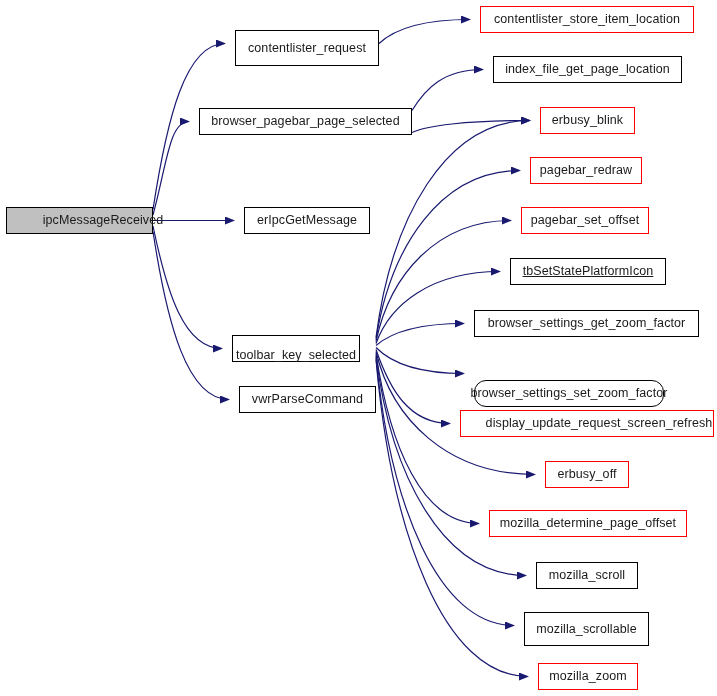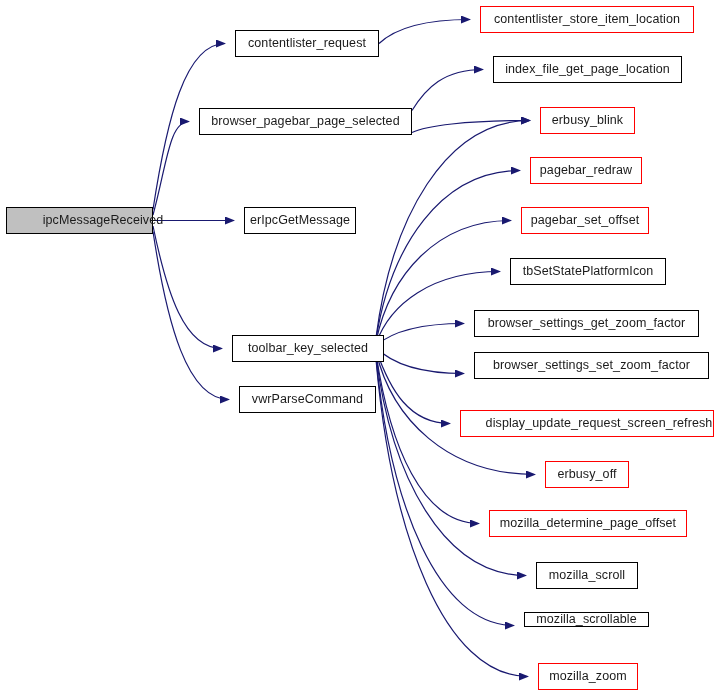--- a/index.html
+++ b/index.html
@@ -76,71 +76,71 @@
         <path d="M376,353.5 C390,447 422.35,523.5 479,523.5" marker-end="url(#arrow)"></path>
         <path d="M376,355.5 C391,476.5 443.5,575.5 526,575.5" marker-end="url(#arrow)"></path>
         <path d="M376,357.5 C390,504.9 438.1,625.5 514,625.5" marker-end="url(#arrow)"></path>
         <path d="M376,359.5 C391.2,533.85 444.4,676.5 528,676.5" marker-end="url(#arrow)"></path>
       </g>
   </svg>
   <div id="node-layer">
       <div class="node filled" style="left: 6px; top: 207px; width: 147px; height: 27px;">
         <span>ipcMessageReceived</span>
       </div>
-      <div class="node" style="left: 235px; top: 30px; width: 144px; height: 27px;">
+      <div class="node" style="left: 235px; top: 30px; width: 144px; height: 36px;">
         <span>contentlister_request</span>
       </div>
       <div class="node" style="left: 199px; top: 108px; width: 213px; height: 27px;">
         <span>browser_pagebar_page_selected</span>
       </div>
-      <div class="node" style="left: 244px; top: 207px; width: 112px; height: 27px;">
+      <div class="node" style="left: 244px; top: 207px; width: 126px; height: 27px;">
         <span>erIpcGetMessage</span>
       </div>
-      <div class="node" style="left: 232px; top: 335px; width: 152px; height: 27px;">
+      <div class="node" style="left: 232px; top: 335px; width: 128px; height: 27px; align-items: flex-end;">
         <span>toolbar_key_selected</span>
       </div>
       <div class="node" style="left: 239px; top: 386px; width: 137px; height: 27px;">
         <span>vwrParseCommand</span>
       </div>
       <div class="node red" style="left: 480px; top: 6px; width: 214px; height: 27px;">
         <span>contentlister_store_item_location</span>
       </div>
       <div class="node" style="left: 493px; top: 56px; width: 189px; height: 27px;">
         <span>index_file_get_page_location</span>
       </div>
       <div class="node red" style="left: 540px; top: 107px; width: 95px; height: 27px;">
         <span>erbusy_blink</span>
       </div>
       <div class="node red" style="left: 530px; top: 157px; width: 112px; height: 27px;">
         <span>pagebar_redraw</span>
       </div>
       <div class="node red" style="left: 521px; top: 207px; width: 128px; height: 27px;">
         <span>pagebar_set_offset</span>
       </div>
-      <div class="node" style="left: 510px; top: 258px; width: 156px; height: 27px;">
+      <div class="node" style="left: 510px; top: 258px; width: 156px; height: 27px; text-decoration: underline;">
         <span>tbSetStatePlatformIcon</span>
       </div>
       <div class="node" style="left: 474px; top: 310px; width: 225px; height: 27px;">
         <span>browser_settings_get_zoom_factor</span>
       </div>
-      <div class="node" style="left: 474px; top: 352px; width: 235px; height: 27px;">
+      <div class="node" style="left: 474px; top: 380px; width: 190px; height: 27px; border-radius: 12px;">
         <span>browser_settings_set_zoom_factor</span>
       </div>
       <div class="node red" style="left: 460px; top: 410px; width: 254px; height: 27px; padding-left: 24px;">
         <span>display_update_request_screen_refresh</span>
       </div>
       <div class="node red" style="left: 545px; top: 461px; width: 84px; height: 27px;">
         <span>erbusy_off</span>
       </div>
       <div class="node red" style="left: 489px; top: 510px; width: 198px; height: 27px;">
         <span>mozilla_determine_page_offset</span>
       </div>
       <div class="node" style="left: 536px; top: 562px; width: 102px; height: 27px;">
         <span>mozilla_scroll</span>
       </div>
-      <div class="node" style="left: 524px; top: 612px; width: 125px; height: 15px;">
+      <div class="node" style="left: 524px; top: 612px; width: 125px; height: 34px;">
         <span>mozilla_scrollable</span>
       </div>
       <div class="node red" style="left: 538px; top: 663px; width: 100px; height: 27px;">
         <span>mozilla_zoom</span>
       </div>
     </div>
 </div>
 
 </body></html>

